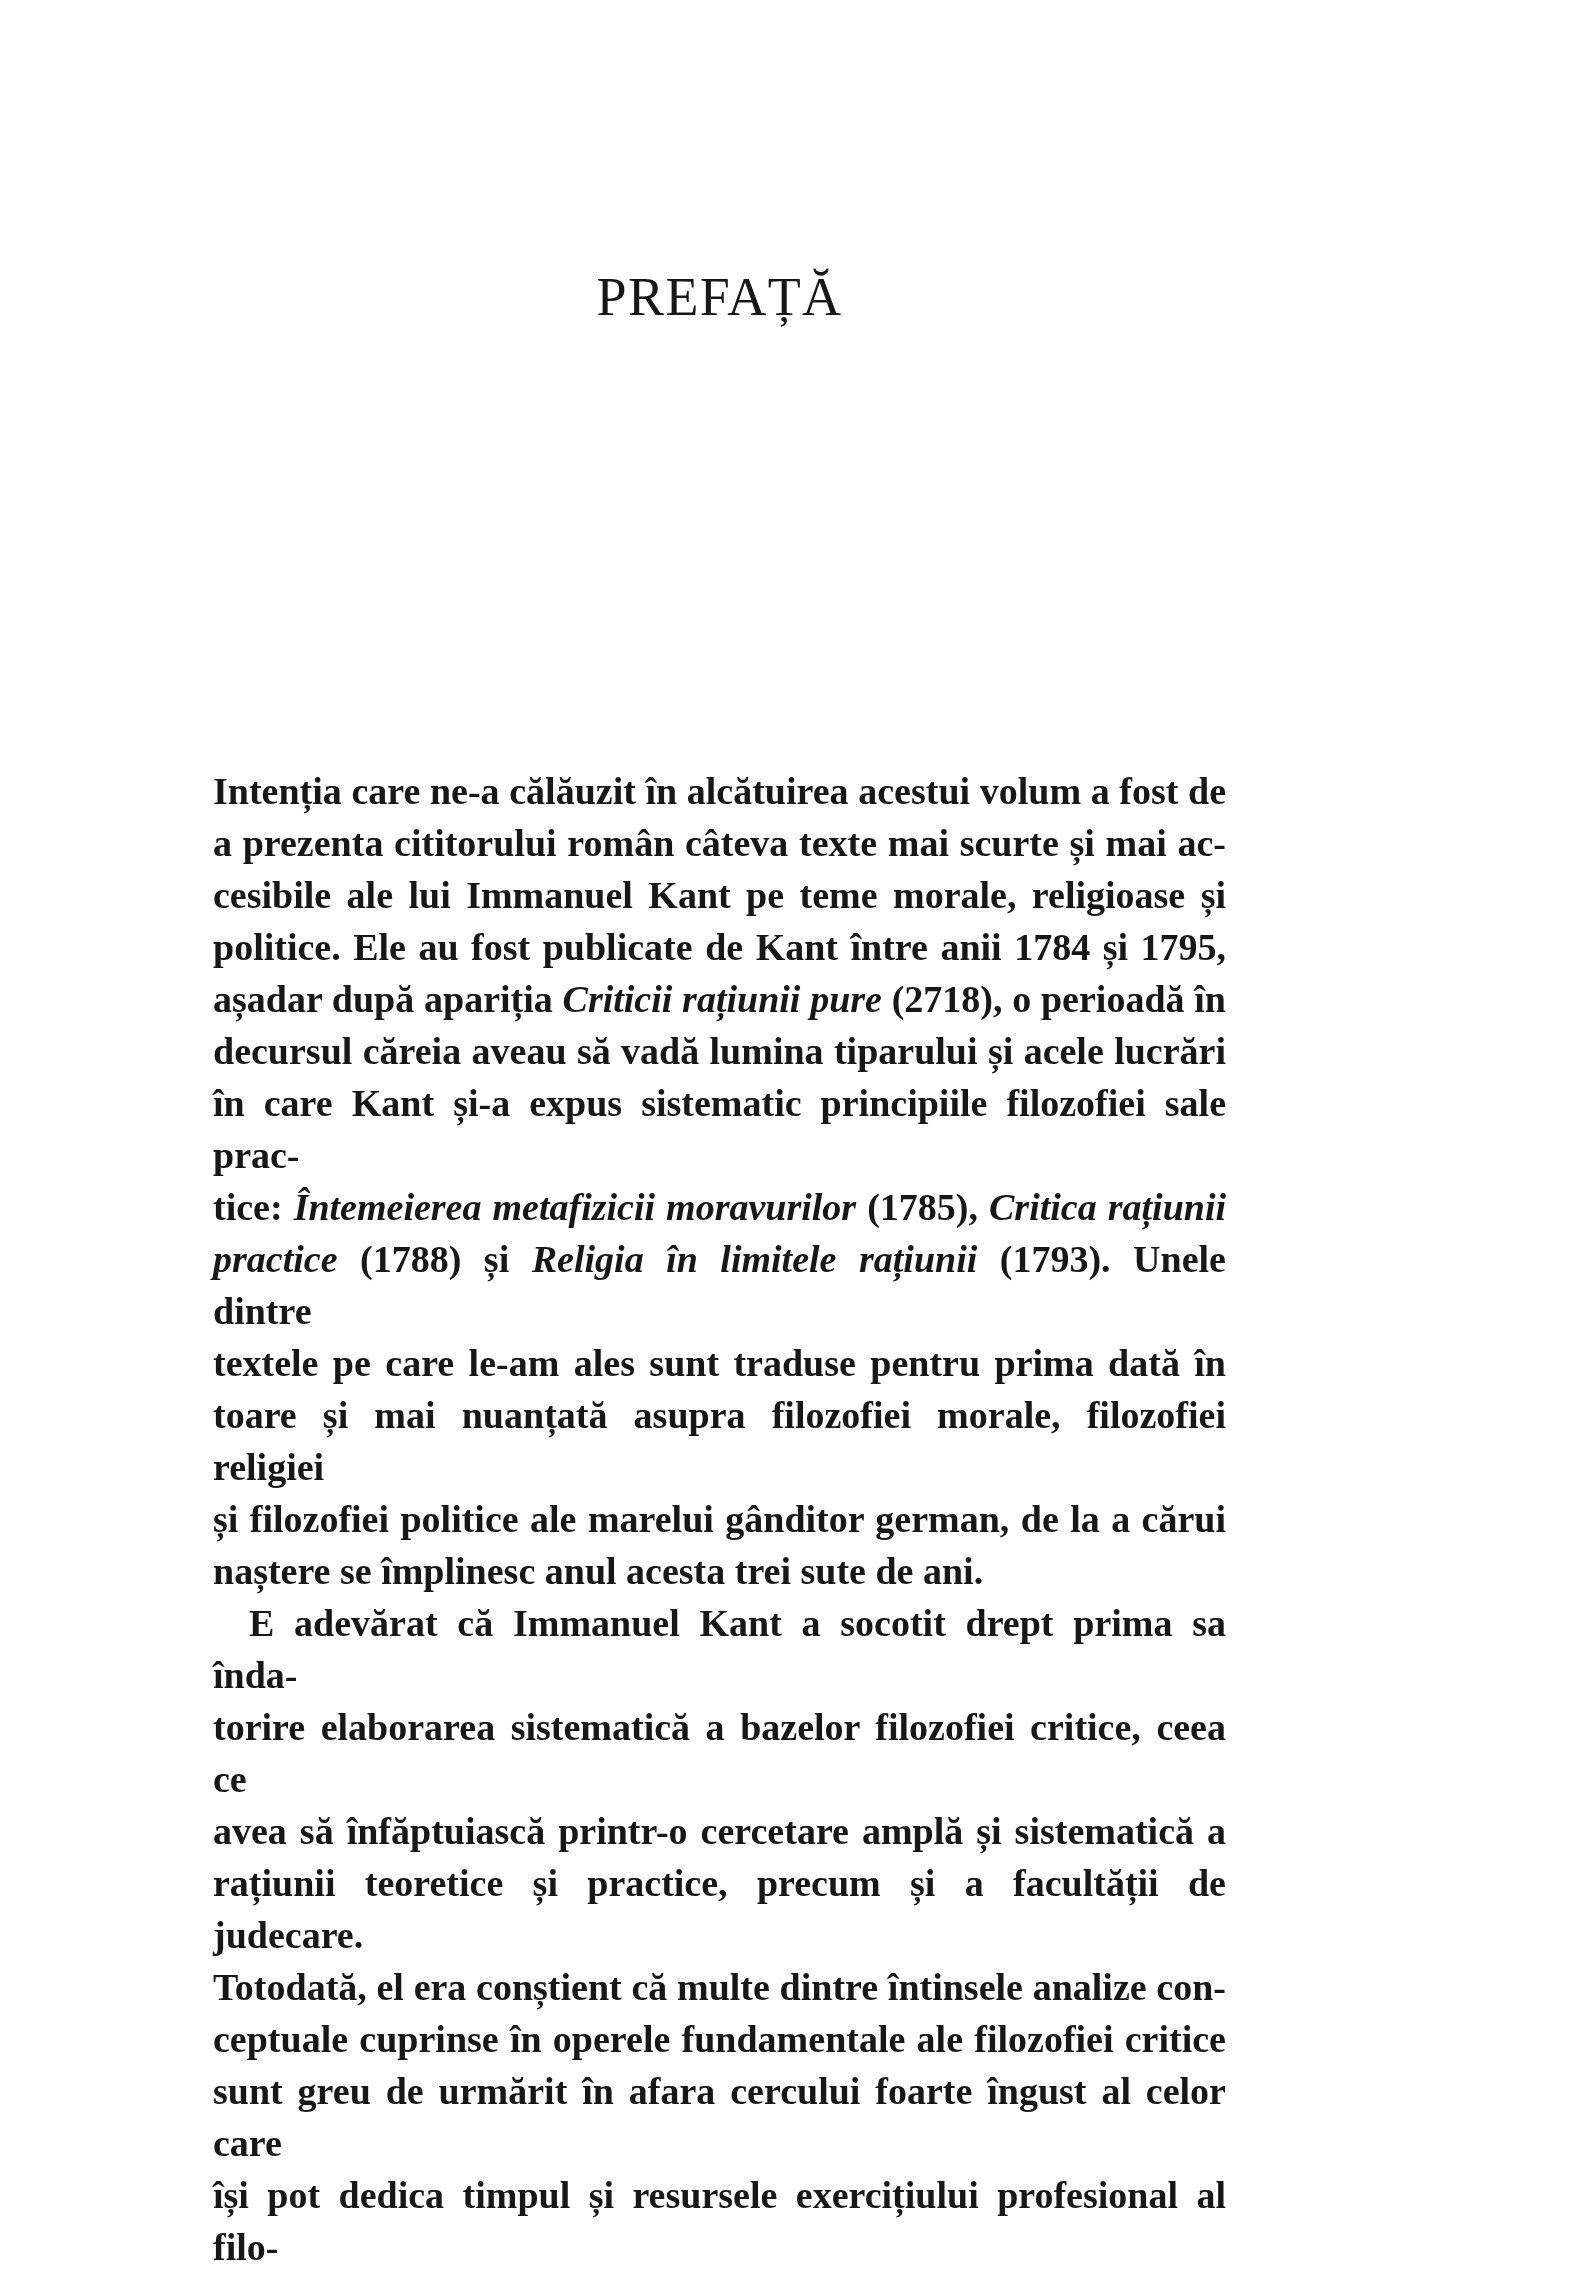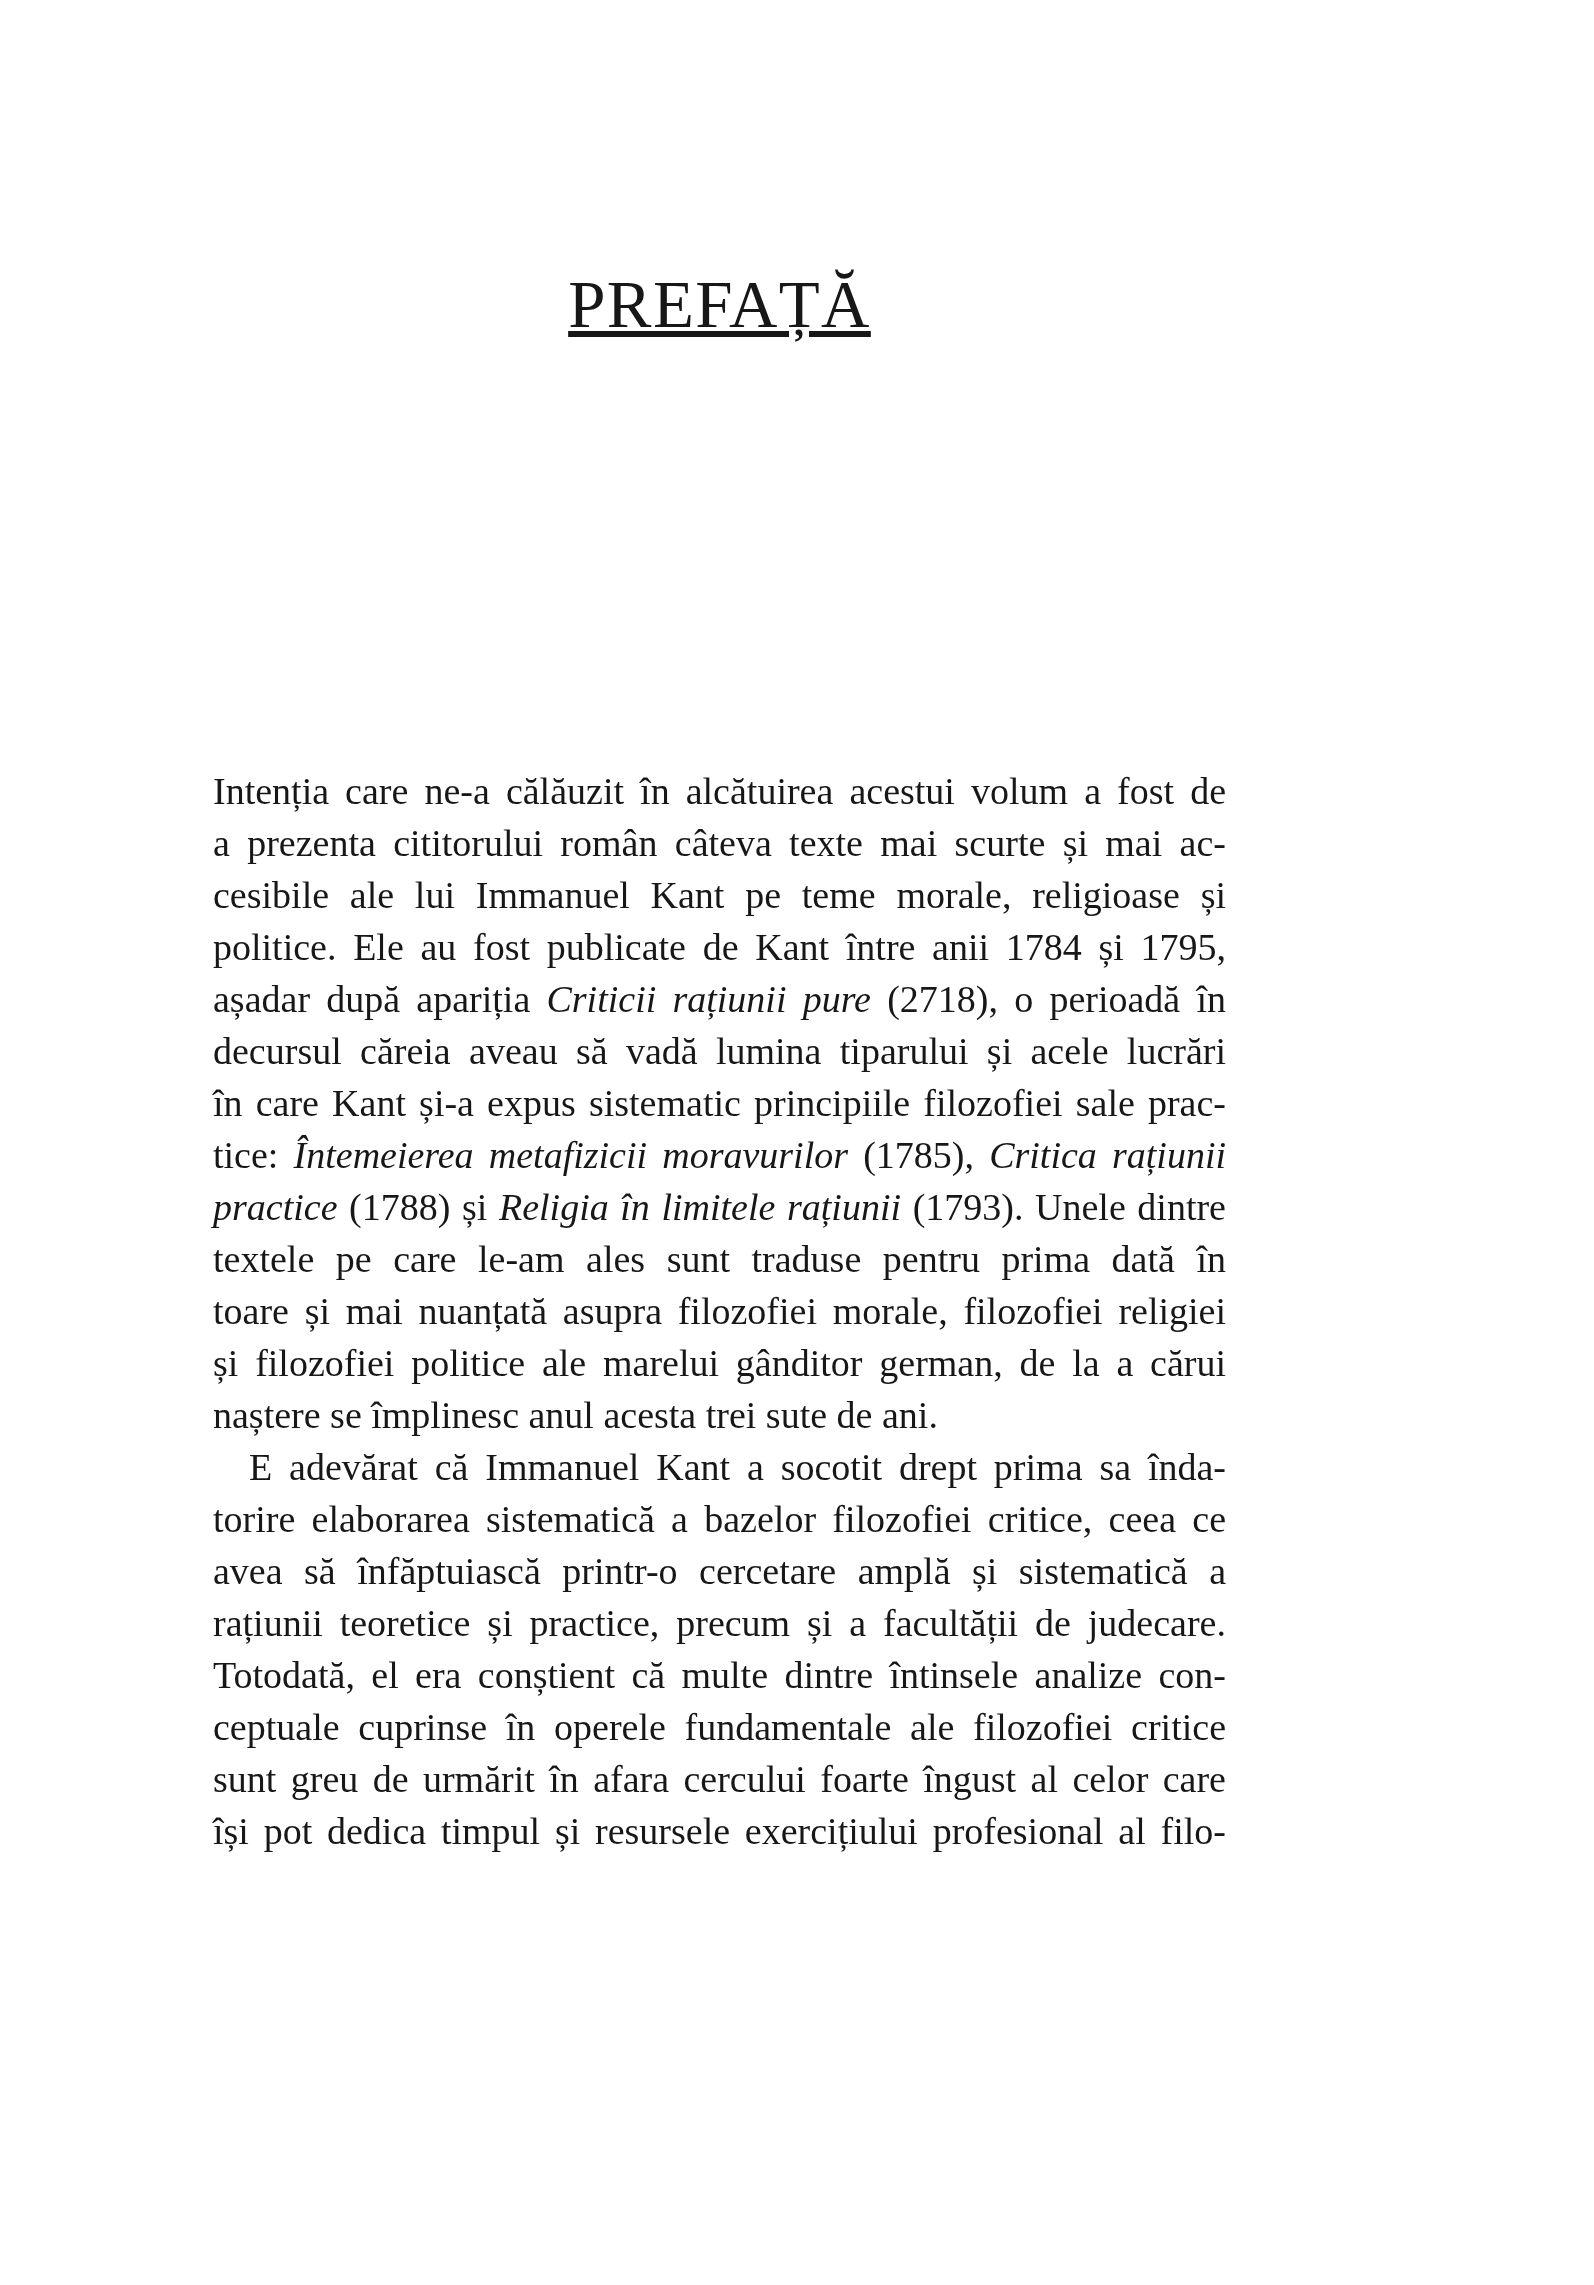--- a/index.html
+++ b/index.html
@@ -17,39 +17,39 @@
     overflow: hidden;
   }
   .title {
     position: absolute;
     left: 213px;
     top: 266px;
     width: 1013px;
     margin: 0;
     text-align: center;
     font-weight: normal;
-    font-size: 67px;
+    font-size: 54px;
     letter-spacing: 1.4px;
     line-height: normal;
     color: #171717;
-    text-decoration: underline;
   }
   .body-text {
     position: absolute;
     left: 213px;
     top: 765px;
     width: 1013px;
     font-size: 38px;
     line-height: 52px;
     color: #171717;
   }
   .line {
     text-align: justify;
     text-align-last: justify;
     white-space: normal;
+    font-weight: bold;
   }
   .line.left { text-align-last: left; }
   .line.indent { text-indent: 36px; }
   .line em { font-style: italic; }
 </style>
 </head>
 <body style="background: rgb(255, 255, 255);">
 
 <div class="page">
   <h1 class="title" style="color: rgb(23, 23, 23);">PREFAȚĂ</h1>

